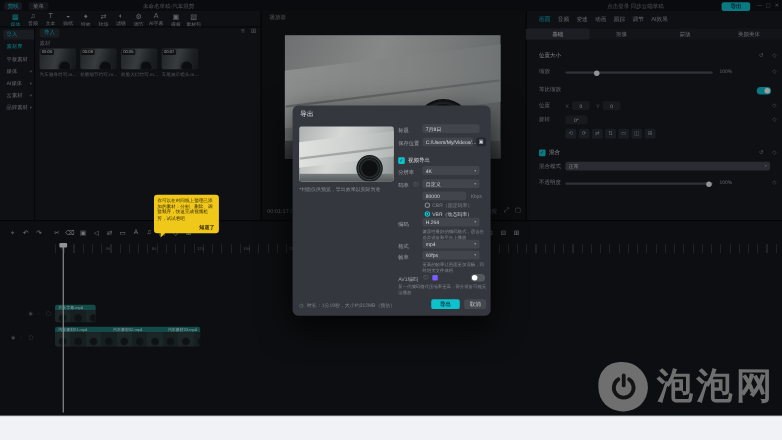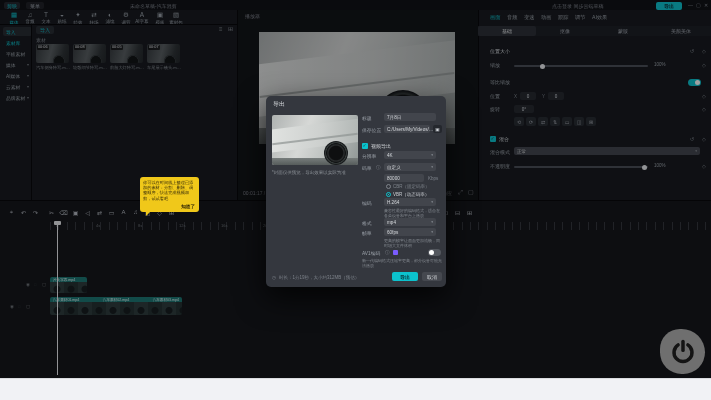--- a/index.html
+++ b/index.html
@@ -506,20 +506,21 @@
     </div>
 </div>
 
 <div id="wm">
   <div class="blob">
     <svg width="26" height="26" viewBox="0 0 24 24">
       <path d="M7.5 5.4a8.3 8.3 0 1 0 9 0" fill="none" stroke="#141414" stroke-width="3.2" stroke-linecap="round"></path>
       <line x1="12" y1="2.2" x2="12" y2="10.5" stroke="#141414" stroke-width="3.2" stroke-linecap="round"></line>
     </svg>
   </div>
+  <span class="txt">泡泡网</span>
 </div>
 
 <div id="taskbar">
   
   
 
   
   
 
   

